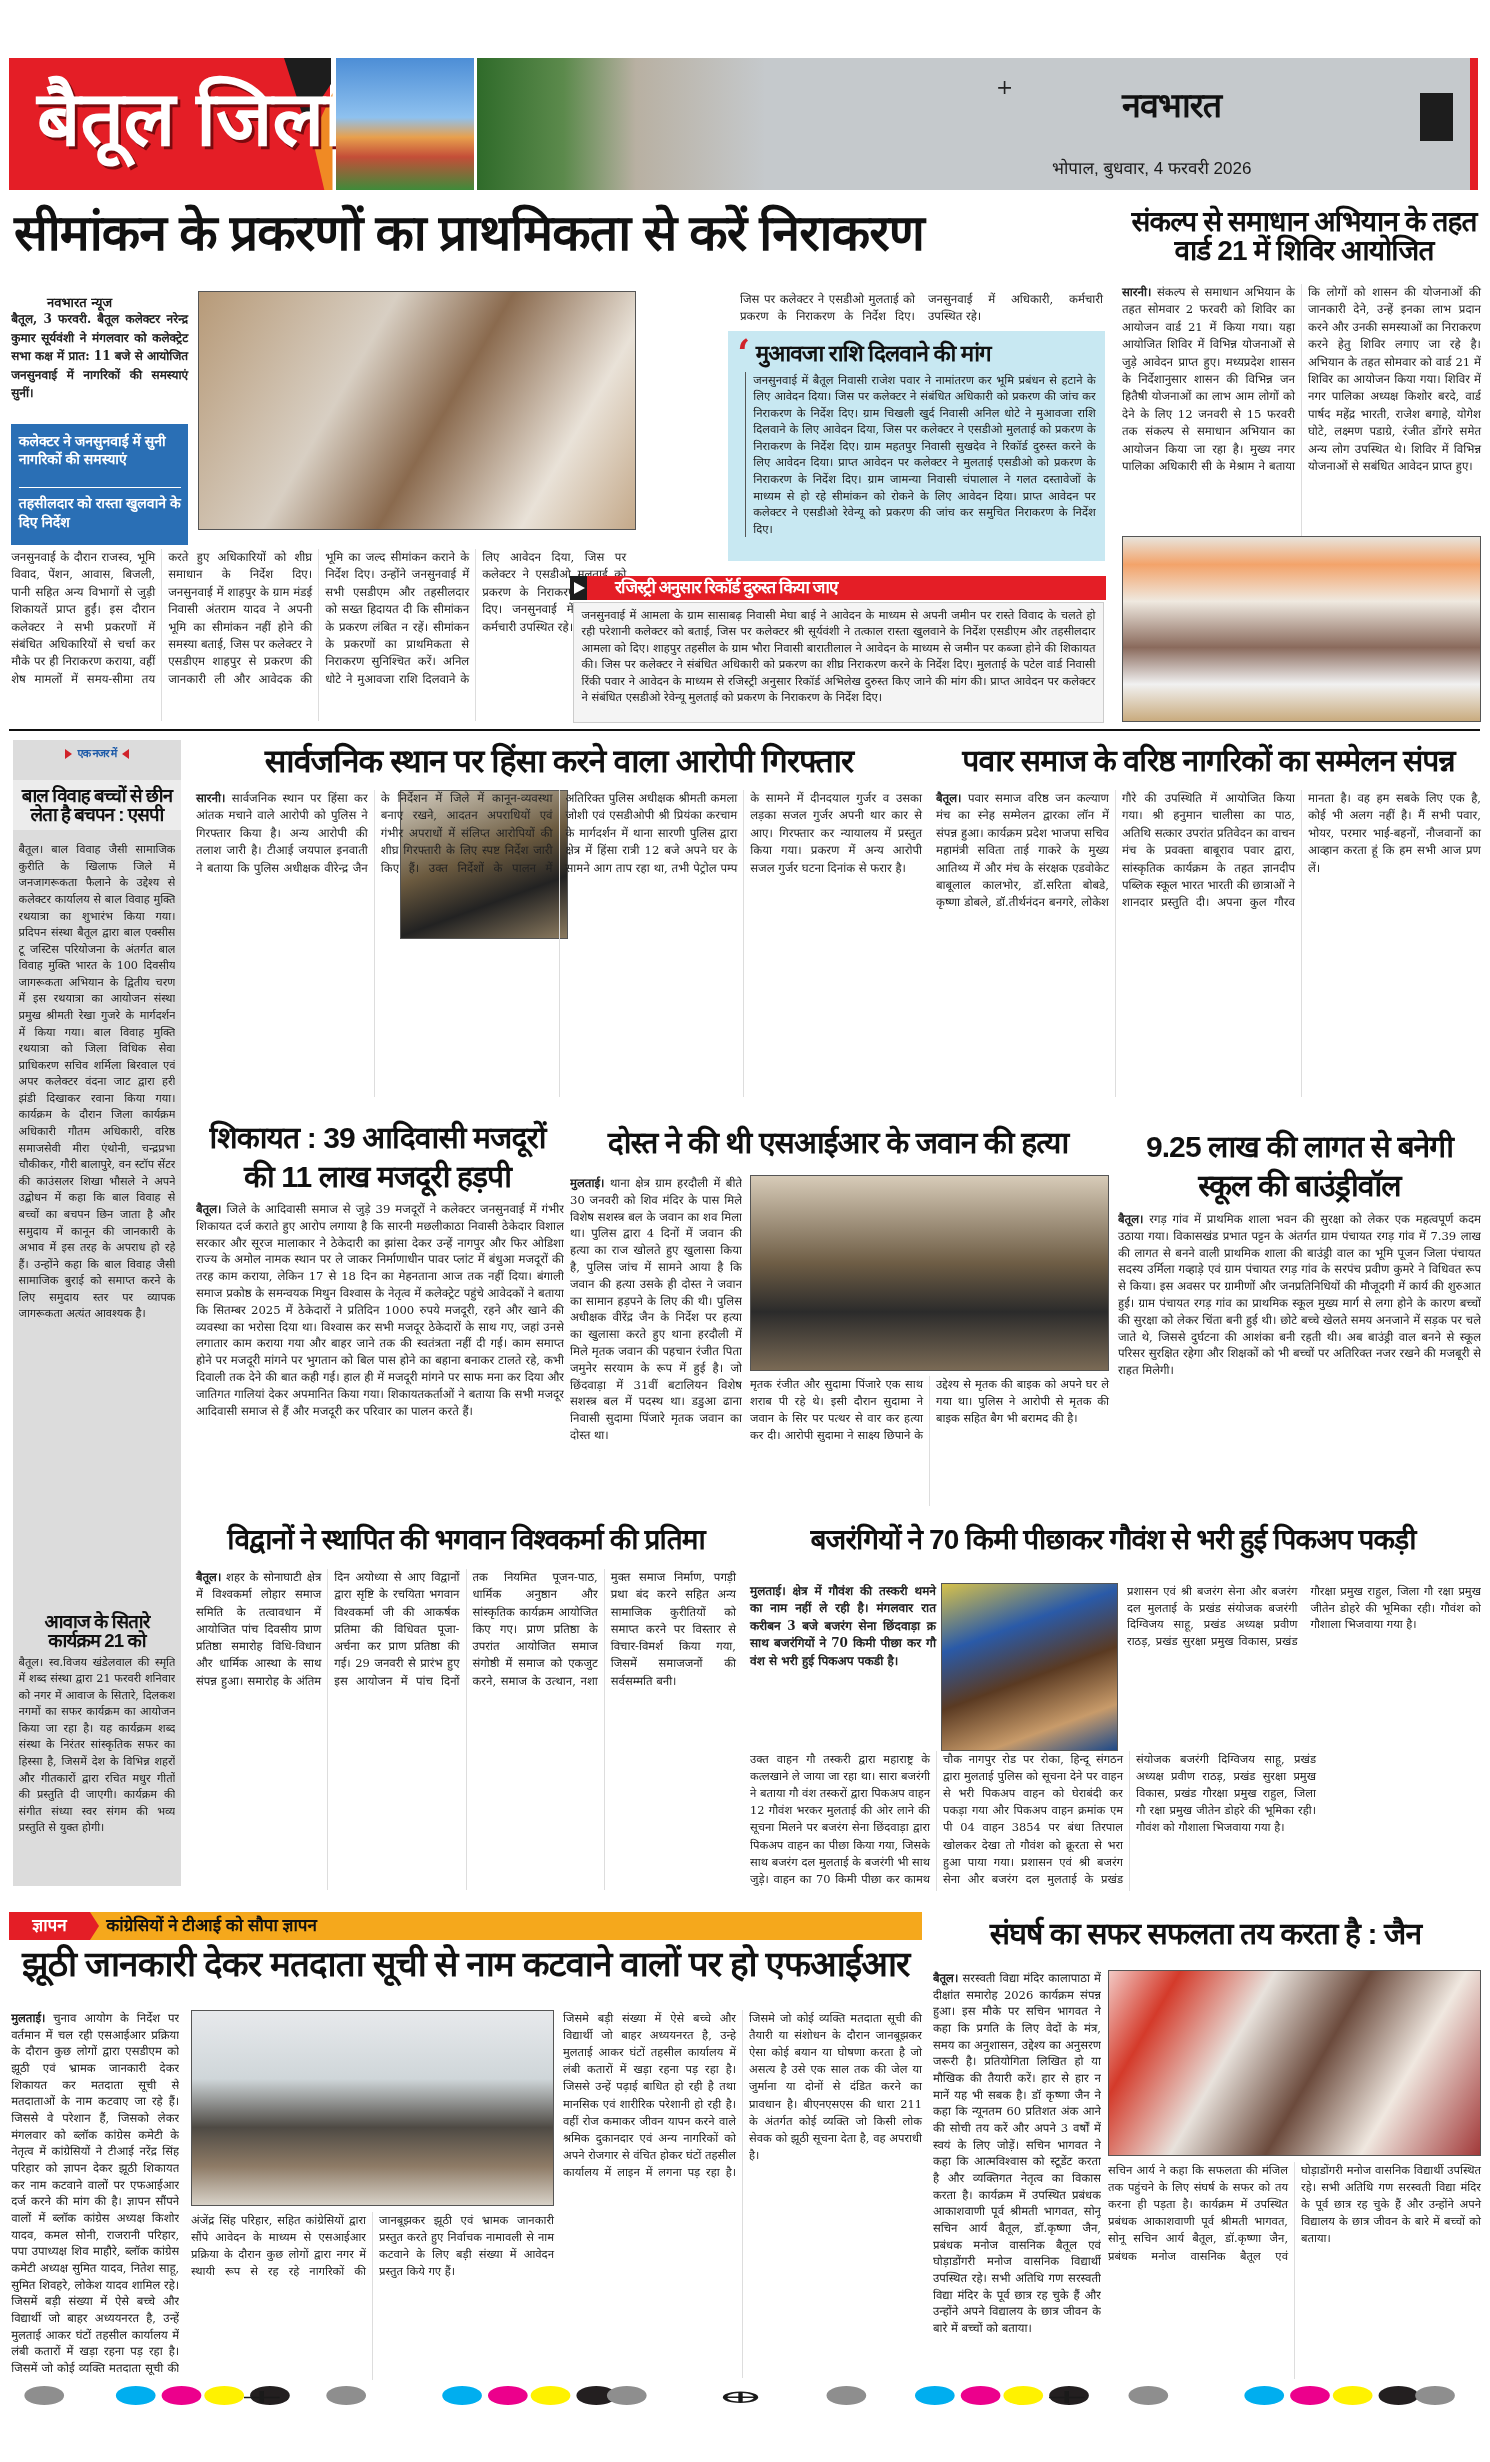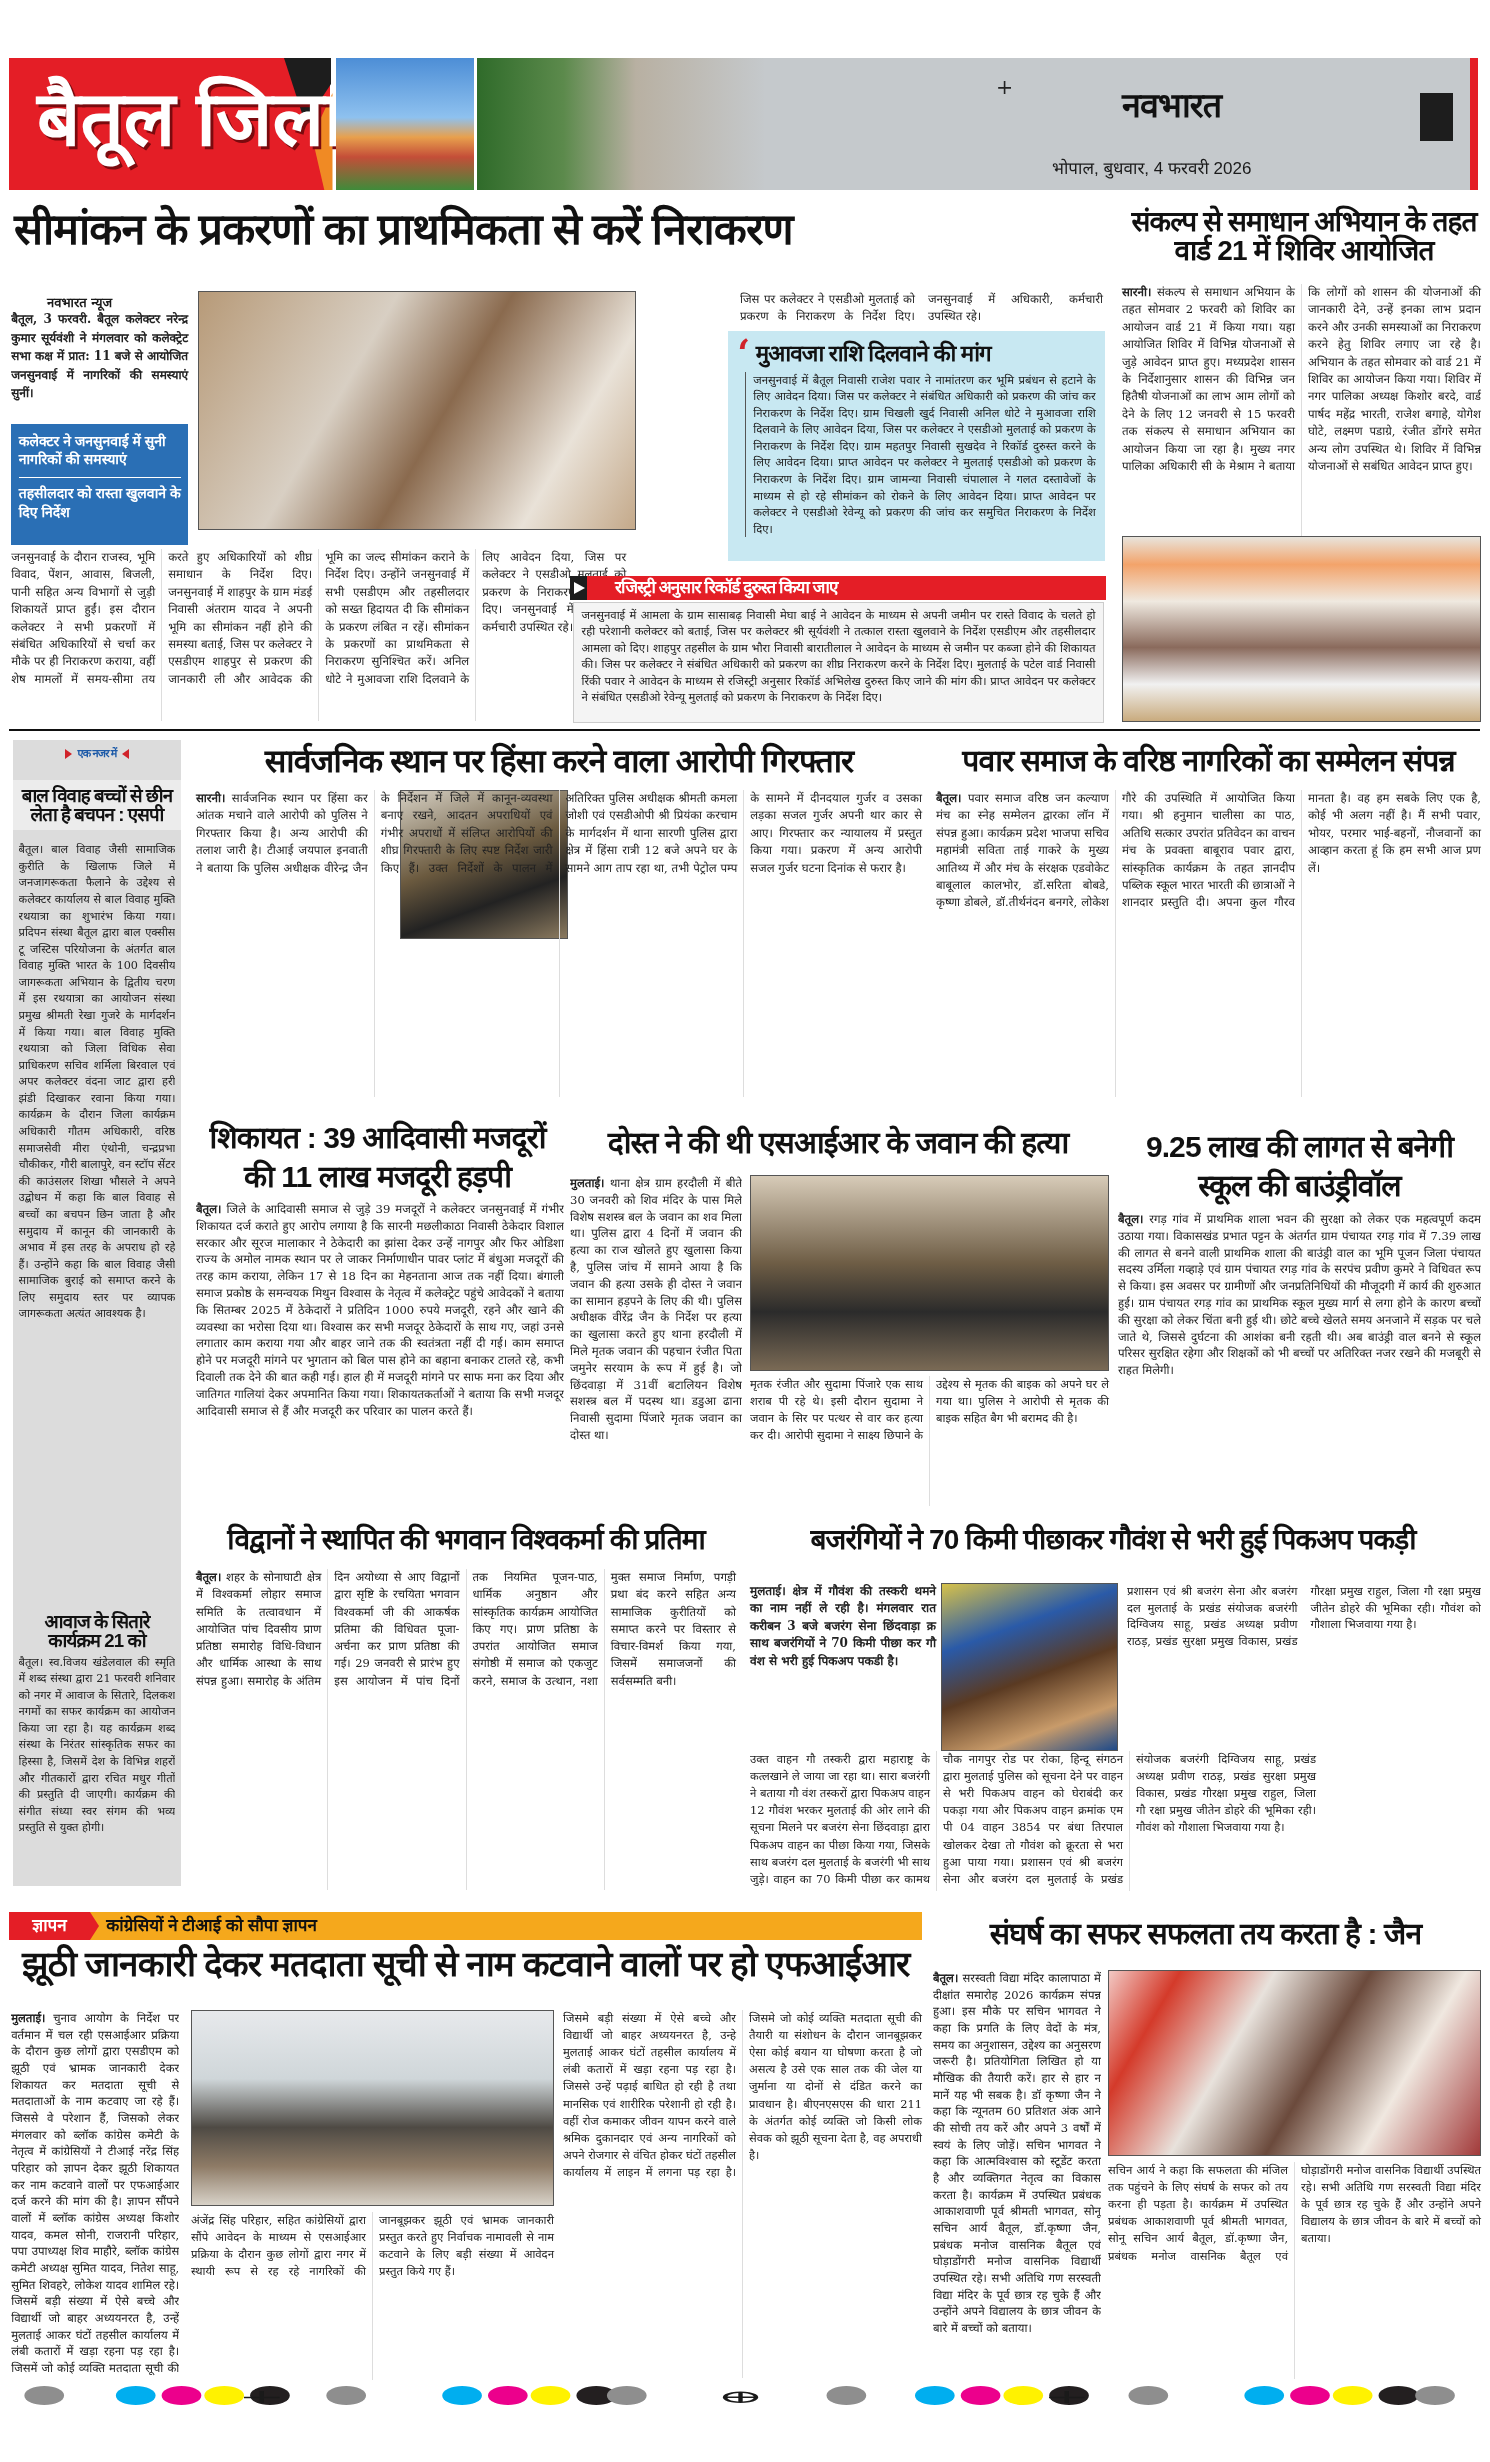--- a/index.html
+++ b/index.html
@@ -22,25 +22,25 @@
 <div class="abs hl" style="left:37px;top:79px;font-size:76px;color:#fff;text-shadow:2.8px 2.8px 0 #7a0a0e;letter-spacing:0">बैतूल जिला</div>
 <div class="abs" style="left:336px;top:58px;width:138px;height:132px;background:linear-gradient(180deg,#4d8ed6 0%,#8ec1ef 45%,#e8a04d 60%,#c44e38 75%,#3f8b3a 100%)"></div>
 <div class="abs" style="left:477px;top:58px;width:289px;height:132px;background:linear-gradient(90deg,#2f6b2a 0%,#5c8a4c 30%,#b8b0a2 55%,#c5c9cc 100%)"></div>
 <div class="abs" style="left:764px;top:58px;width:706px;height:132px;background:#c5c9cc"></div>
 <div class="abs" style="left:1470px;top:58px;width:7.5px;height:132px;background:#e41e26"></div>
 <div class="abs" style="left:996px;top:75px;font-size:20.5px;color:#222">+</div>
 <div class="abs hl" style="left:1122px;top:88px;font-size:34px;color:#111">नवभारत</div>
 <div class="abs" style="left:1420px;top:93px;width:33px;height:48px;background:#1d1d1d"></div>
 <div class="abs" style="left:1052px;top:156px;font-family:'Liberation Sans',sans-serif;font-weight:normal;font-size:17px">भोपाल, बुधवार, 4 फरवरी 2026</div>
 
-<div class="abs hl" style="left:14px;top:207px;font-size:43px;width:1090px">सीमांकन के प्रकरणों का प्राथमिकता से करें निराकरण</div>
+<div class="abs hl" style="left:14px;top:207px;font-size:50px;width:1090px">सीमांकन के प्रकरणों का प्राथमिकता से करें निराकरण</div>
 <div class="abs" style="left:47px;top:293px;font-size:13px;font-weight:bold">नवभारत न्यूज</div>
 <div class="abs body" style="left:11.2px;top:310px;width:177px;font-size:12px;font-weight:bold;line-height:1.55">बैतूल, 3 फरवरी. बैतूल कलेक्टर नरेन्द्र कुमार सूर्यवंशी ने मंगलवार को कलेक्ट्रेट सभा कक्ष में प्रात: 11 बजे से आयोजित जनसुनवाई में नागरिकों की समस्याएं सुनीं।</div>
 <div class="abs" style="left:11.2px;top:424px;width:177px;height:121px;background:#2a6fb5;padding:7.5px;color:#fff;font-family:'Liberation Sans',sans-serif;font-weight:bold;font-size:14px;line-height:1.35">
-  <div style="border-bottom:1.9px solid #fff;padding-bottom:8px;margin-bottom:5.6px">कलेक्टर ने जनसुनवाई में सुनी नागरिकों की समस्याएं</div>
+  <div style="border-bottom:1.9px solid #fff;padding-bottom:18px;margin-bottom:5.6px">कलेक्टर ने जनसुनवाई में सुनी नागरिकों की समस्याएं</div>
   <div>तहसीलदार को रास्ता खुलवाने के दिए निर्देश</div>
 </div>
 <div class="abs photo" style="left:198px;top:291px;width:438px;height:239px;background:linear-gradient(120deg,#b79a78 0%,#d8cfc3 35%,#8a6a4e 55%,#e9e2d8 80%,#c4a98a 100%)"></div>
 <div class="abs body col" style="left:11.2px;top:549px;width:615px;height:172px;column-count:4;font-size:11.6px">जनसुनवाई के दौरान राजस्व, भूमि विवाद, पेंशन, आवास, बिजली, पानी सहित अन्य विभागों से जुड़ी शिकायतें प्राप्त हुईं। इस दौरान कलेक्टर ने सभी प्रकरणों में संबंधित अधिकारियों से चर्चा कर मौके पर ही निराकरण कराया, वहीं शेष मामलों में समय-सीमा तय करते हुए अधिकारियों को शीघ्र समाधान के निर्देश दिए। जनसुनवाई में शाहपुर के ग्राम मंडई निवासी अंतराम यादव ने अपनी भूमि का सीमांकन नहीं होने की समस्या बताई, जिस पर कलेक्टर ने एसडीएम शाहपुर से प्रकरण की जानकारी ली और आवेदक की भूमि का जल्द सीमांकन कराने के निर्देश दिए। उन्होंने जनसुनवाई में सभी एसडीएम और तहसीलदार को सख्त हिदायत दी कि सीमांकन के प्रकरण लंबित न रहें। सीमांकन के प्रकरणों का प्राथमिकता से निराकरण सुनिश्चित करें। अनिल धोटे ने मुआवजा राशि दिलवाने के लिए आवेदन दिया, जिस पर कलेक्टर ने एसडीओ मुलताई को प्रकरण के निराकरण के निर्देश दिए। जनसुनवाई में अधिकारी, कर्मचारी उपस्थित रहे।</div>
 
 <div class="abs" style="left:740px;top:291px;width:363px;height:37px">
   <div class="body" style="font-size:11.6px;column-count:2;column-gap:13px">जिस पर कलेक्टर ने एसडीओ मुलताई को प्रकरण के निराकरण के निर्देश दिए। जनसुनवाई में अधिकारी, कर्मचारी उपस्थित रहे।</div>
 </div>
 <div class="abs" style="left:728px;top:331px;width:377px;height:230px;background:#c8e8f2;padding:7.5px 9.3px">
   <div style="display:flex;align-items:center;gap:5.6px">

